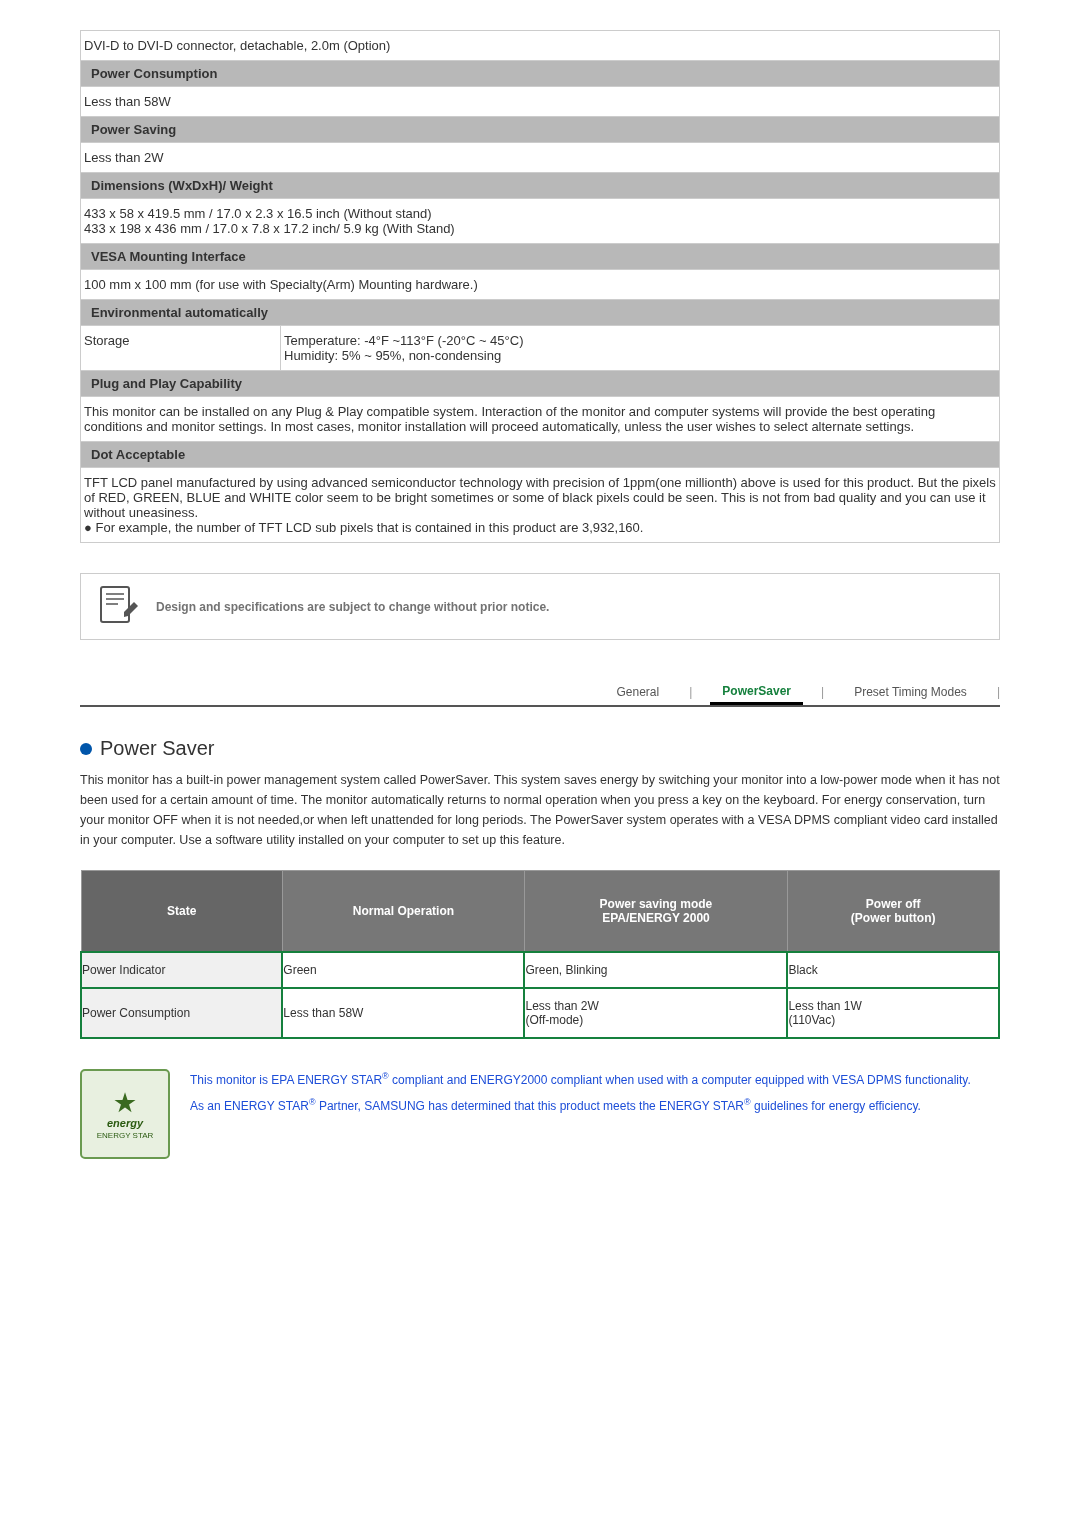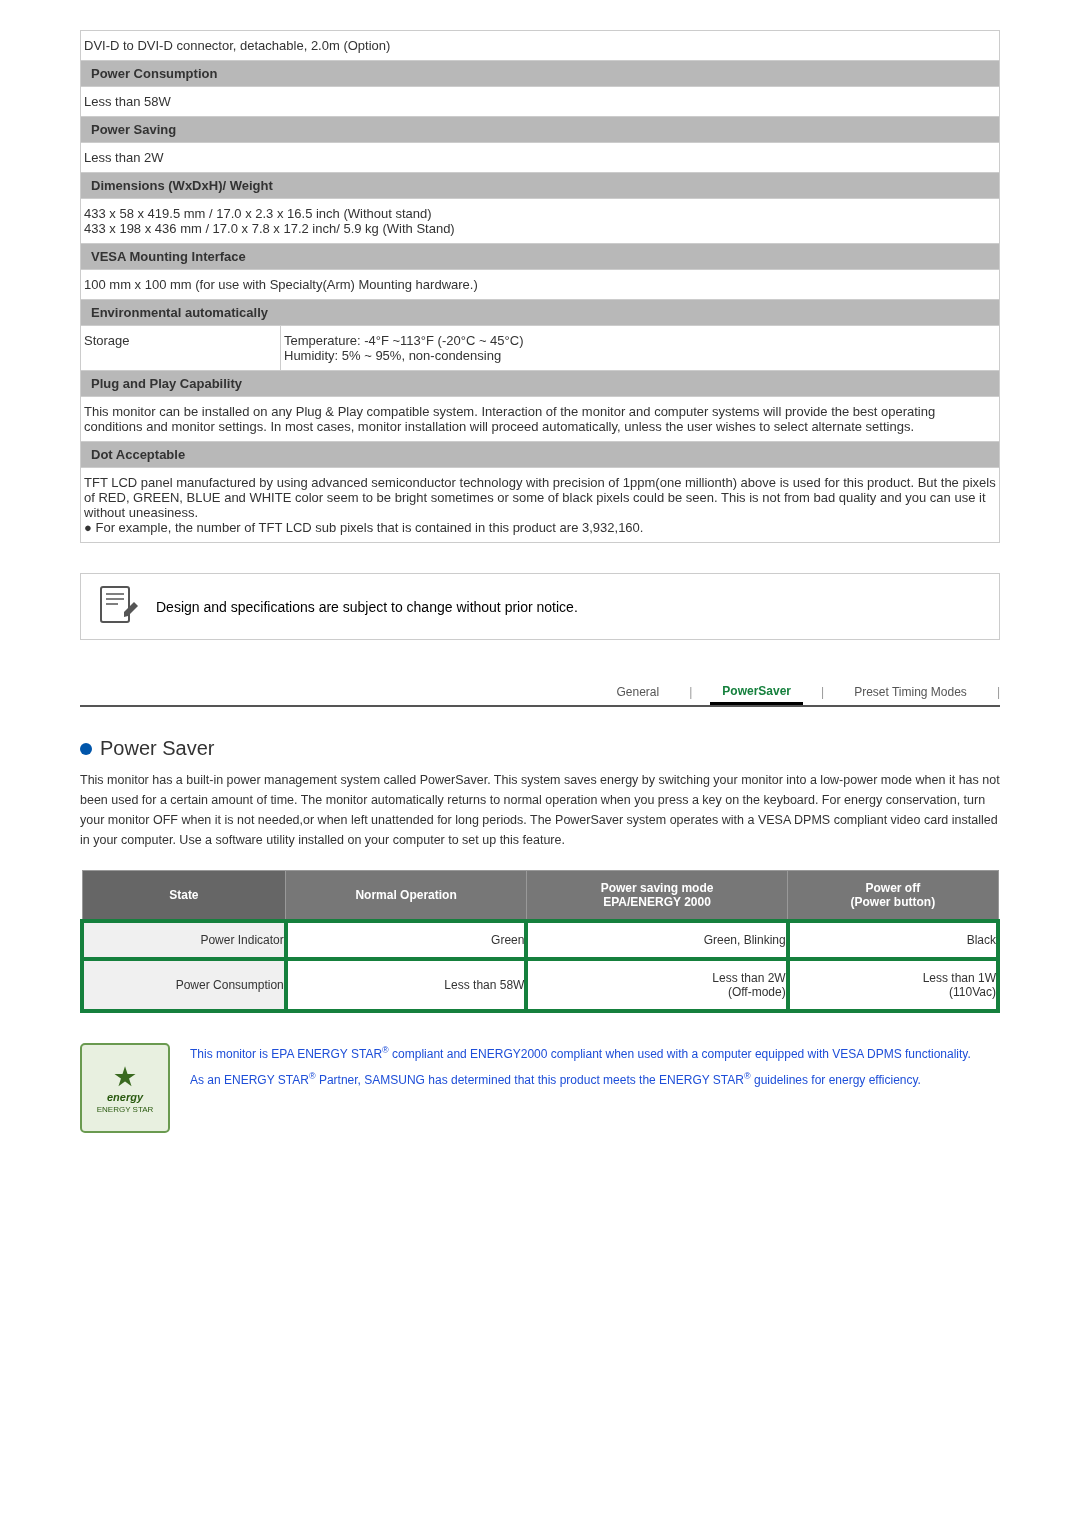--- a/index.html
+++ b/index.html
@@ -49,22 +49,23 @@
       align-items: center;
       gap: 15px;
       margin-bottom: 40px;
     }
     .notice-icon {
       width: 45px;
       height: 45px;
       flex-shrink: 0;
     }
     .notice-text {
-      font-size: 14px;
-      color: #000000;
+      font-size: 12px;
+      color: #737373;
+      font-weight: bold;
     }
 
     
     .nav-tabs {
       display: flex;
       justify-content: flex-end;
       align-items: center;
       margin-bottom: 30px;
       gap: 18px;
       border-bottom: 2px solid #555;
@@ -117,32 +118,32 @@
 
     
     .state-table {
       width: 100%;
       border-collapse: collapse;
       margin-bottom: 30px;
     }
     .state-table th {
       background-color: #777;
       color: #fff;
-      padding: 10px 15px;
+      padding: 26px 15px;
       text-align: center;
       font-size: 12px;
       border: 1px solid #999;
     }
     .state-table th.state-col {
       background-color: #666;
     }
     .state-table td {
-      border: 4px solid #15803d;
+      border: 2px solid #15803d;
       padding: 10px 0;
-      text-align: right;
+      text-align: left;
       font-size: 12px;
       vertical-align: middle;
     }
     .state-table td.row-label {
       background-color: #f0f0f0;
       font-weight: normal;
       color: #333;
     }
 
     

